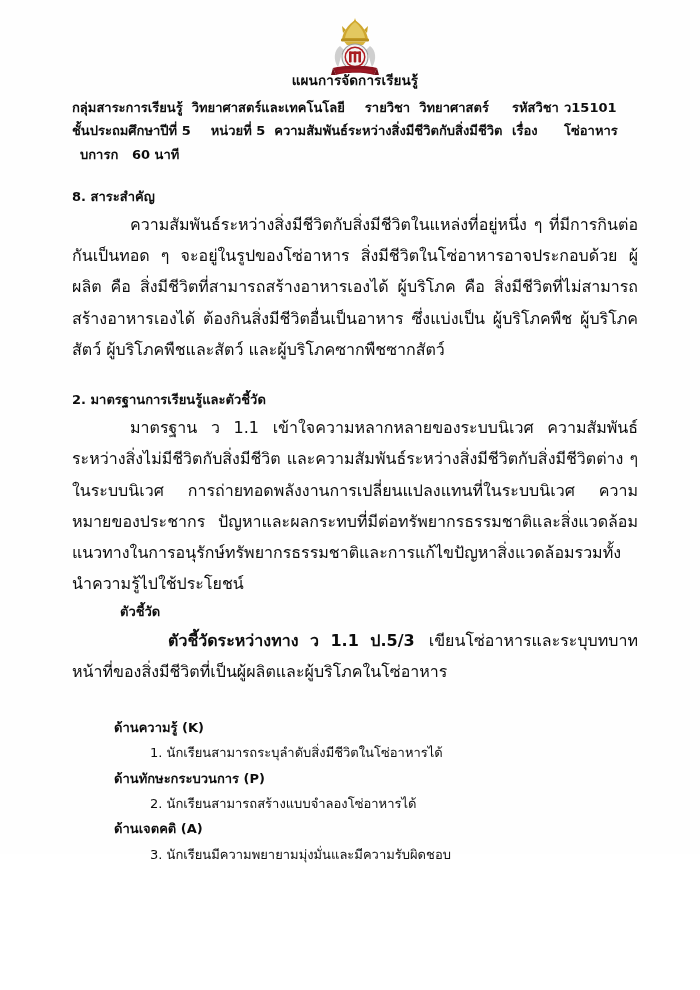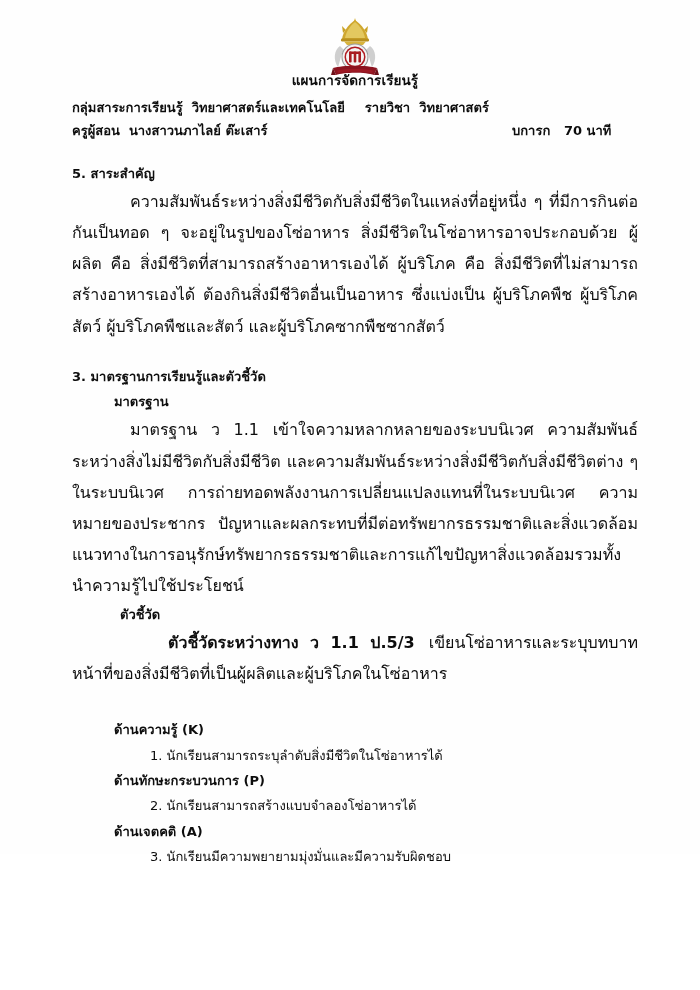--- a/index.html
+++ b/index.html
@@ -168,45 +168,54 @@
   </div>
 
   <div class="doc-title">แผนการจัดการเรียนรู้</div>
 
   <div class="header-block">
 
     <div class="hrow">
       <div class="left">
         <span>กลุ่มสาระการเรียนรู้</span><span class="gap-xs"></span><span>วิทยาศาสตร์และเทคโนโลยี</span><span class="gap-sm"></span><span>รายวิชา</span><span class="gap-xs"></span><span>วิทยาศาสตร์</span>
       </div>
+      <div class="right">
+        <span class="rlabel">รหัสวิชา</span>
+          <span class="rvalue">ว15101</span>
+      </div>
     </div>
-
 
     <div class="hrow">
       <div class="left">
-        <span>ครูผู้สอน</span><span class="gap-xs"></span><span>นางสาวนภาไลย์  ต๊ะเสาร์</span>
-      </div>
+        <span>ชั้นประถมศึกษาปีที่ 5</span><span class="gap-sm"></span><span>หน่วยที่ 5</span><span class="gap-xs"></span><span>ความสัมพันธ์ระหว่างสิ่งมีชีวิตกับสิ่งมีชีวิต</span>
+      </div>
+      <div class="right">
+        <span class="rlabel">เรื่อง</span>
+          <span class="rvalue">โซ่อาหาร</span>
+      </div>
+    </div>
+
+    <div class="hrow">
       <div class="right">
         <span class="rlabel">บการก</span>
-          <span class="rvalue">70   นาที</span>
+          <span class="rvalue">60   นาที</span>
       </div>
     </div>
 
   </div>
 
   <div class="section">
-    <div class="sec-head">5. สาระสำคัญ</div>
+    <div class="sec-head">8. สาระสำคัญ</div>
     <div class="para">ความสัมพันธ์ระหว่างสิ่งมีชีวิตกับสิ่งมีชีวิตในแหล่งที่อยู่หนึ่ง ๆ  ที่มีการกินต่อกันเป็นทอด ๆ    จะอยู่ในรูปของโซ่อาหาร สิ่งมีชีวิตในโซ่อาหารอาจประกอบด้วย ผู้ผลิต คือ สิ่งมีชีวิตที่สามารถสร้างอาหารเองได้ ผู้บริโภค คือ สิ่งมีชีวิตที่ไม่สามารถสร้างอาหารเองได้ ต้องกินสิ่งมีชีวิตอื่นเป็นอาหาร ซึ่งแบ่งเป็น ผู้บริโภคพืช ผู้บริโภคสัตว์ ผู้บริโภคพืชและสัตว์ และผู้บริโภคซากพืชซากสัตว์</div>
   </div>
 
   <div class="spacer-md"></div>
 
   <div class="section">
-    <div class="sec-head">3. มาตรฐานการเรียนรู้และตัวชี้วัด</div>
-    <div class="sub-head">มาตรฐาน</div>
+    <div class="sec-head">2. มาตรฐานการเรียนรู้และตัวชี้วัด</div>
     <div class="para">มาตรฐาน ว 1.1   เข้าใจความหลากหลายของระบบนิเวศ  ความสัมพันธ์ระหว่างสิ่งไม่มีชีวิตกับสิ่งมีชีวิต และความสัมพันธ์ระหว่างสิ่งมีชีวิตกับสิ่งมีชีวิตต่าง ๆ ในระบบนิเวศ การถ่ายทอดพลังงานการเปลี่ยนแปลงแทนที่ในระบบนิเวศ ความหมายของประชากร ปัญหาและผลกระทบที่มีต่อทรัพยากรธรรมชาติและสิ่งแวดล้อมแนวทางในการอนุรักษ์ทรัพยากรธรรมชาติและการแก้ไขปัญหาสิ่งแวดล้อมรวมทั้งนำความรู้ไปใช้ประโยชน์</div>
     <div class="sub-head deep">ตัวชี้วัด</div>
     <div class="para noindent"><span class="wsp-lg"></span><span class="wsp-lg"></span><span class="bold">ตัวชี้วัดระหว่างทาง ว 1.1 ป.5/3</span><span class="wsp"></span><span>เขียนโซ่อาหารและระบุบทบาทหน้าที่ของสิ่งมีชีวิตที่เป็นผู้ผลิตและผู้บริโภคในโซ่อาหาร</span></div>
   </div>
 
   <div class="spacer-lg"></div>
 
   <div class="section">
 
     <div class="sub-head">ด้านความรู้ (K)</div>

